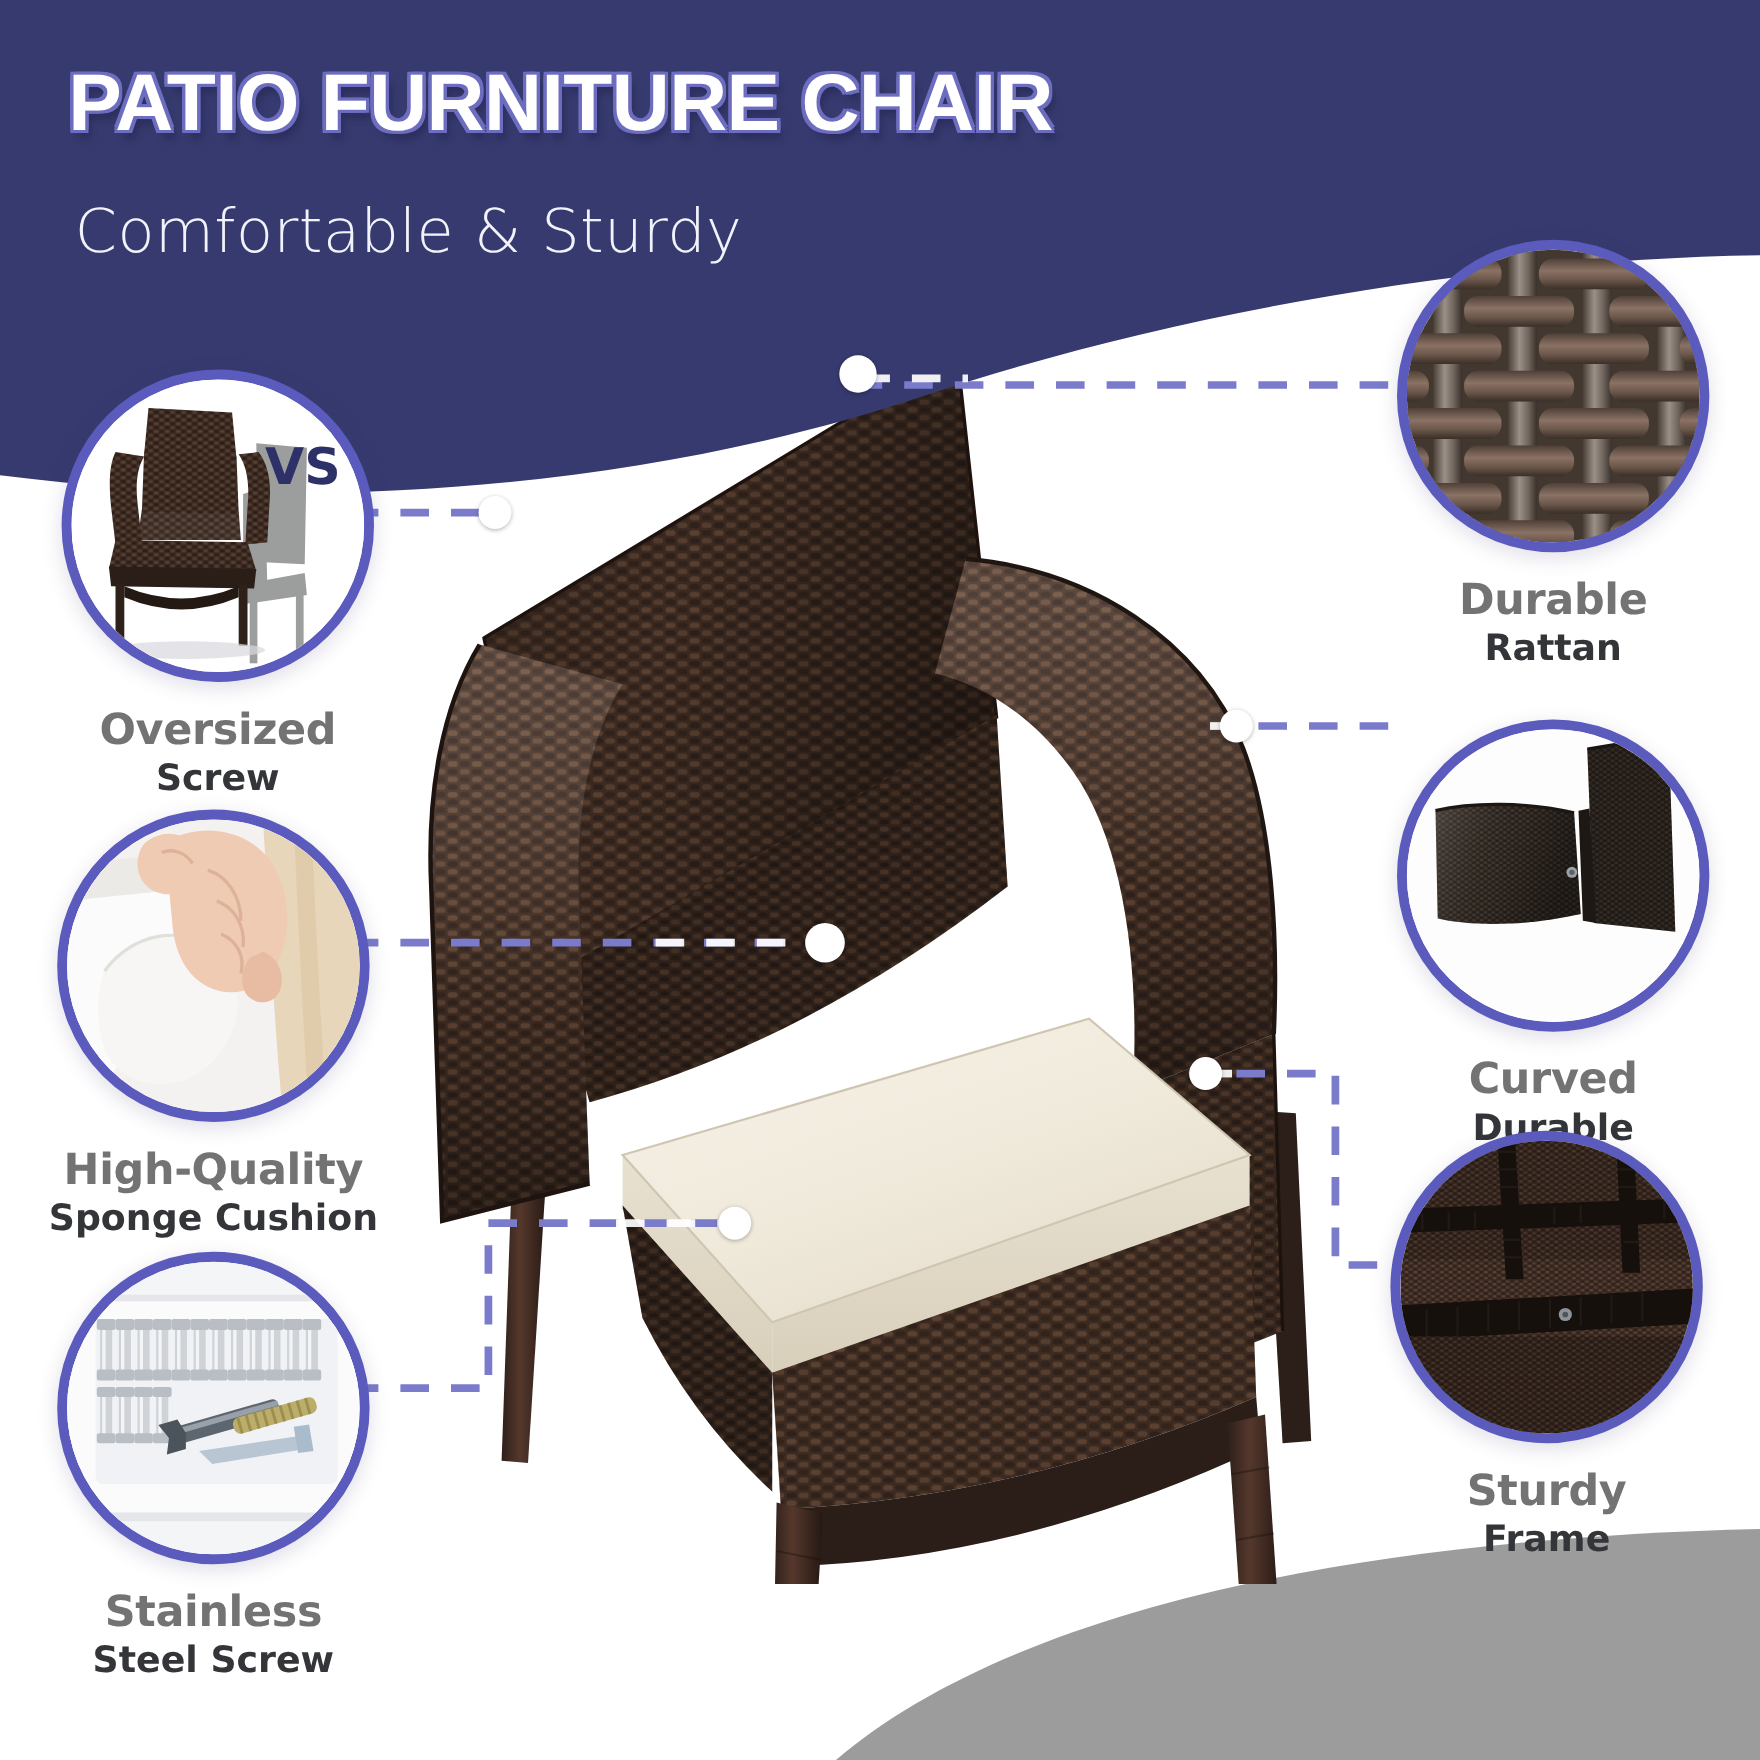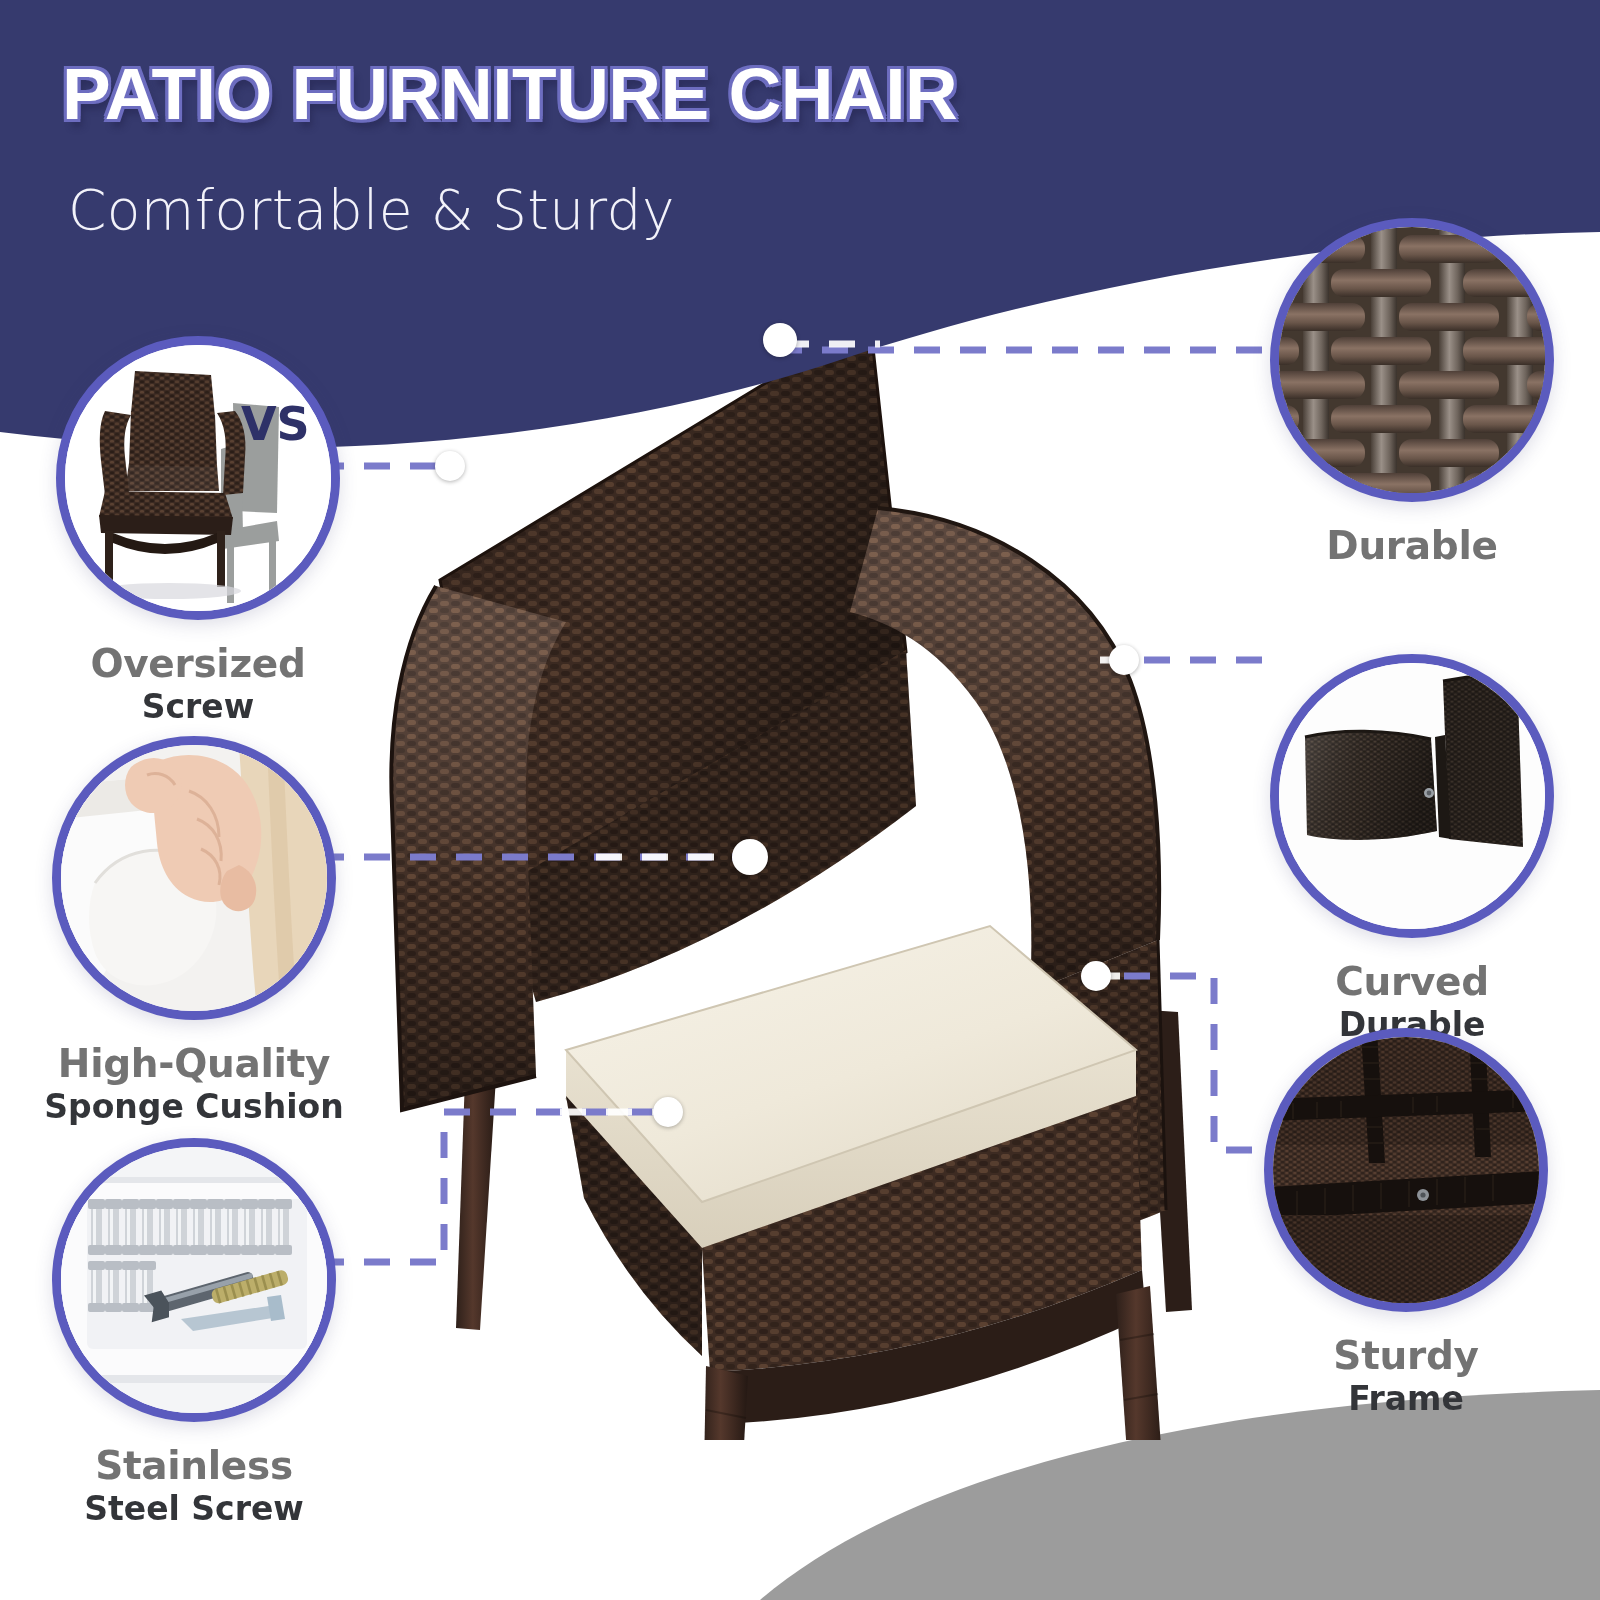--- a/index.html
+++ b/index.html
@@ -471,20 +471,21 @@
             <rect x="248" y="212" width="40" height="28" rx="13" fill="url(#strandH)"></rect>
           </g>
           <g>
             <rect x="52" y="246" width="100" height="28" rx="13" fill="url(#strandH)"></rect>
             <rect x="184" y="246" width="100" height="28" rx="13" fill="url(#strandH)"></rect>
           </g>
         </g>
       </svg>
     </div>
     <div class="f-title">Durable</div>
+    <div class="f-sub">Rattan</div>
   </div>
 
   <div class="feature" id="feat-armrest">
     <div class="bubble">
       <svg viewBox="0 0 266 266">
         <defs>
           <pattern id="fineweave" width="7" height="5" patternUnits="userSpaceOnUse">
             <rect width="7" height="5" fill="#2f2722"></rect>
             <rect x="0" y="0.4" width="2.8" height="1.8" rx="0.8" fill="#463a31"></rect>
             <rect x="3.6" y="0.4" width="2.8" height="1.8" rx="0.8" fill="#241e1a"></rect>

